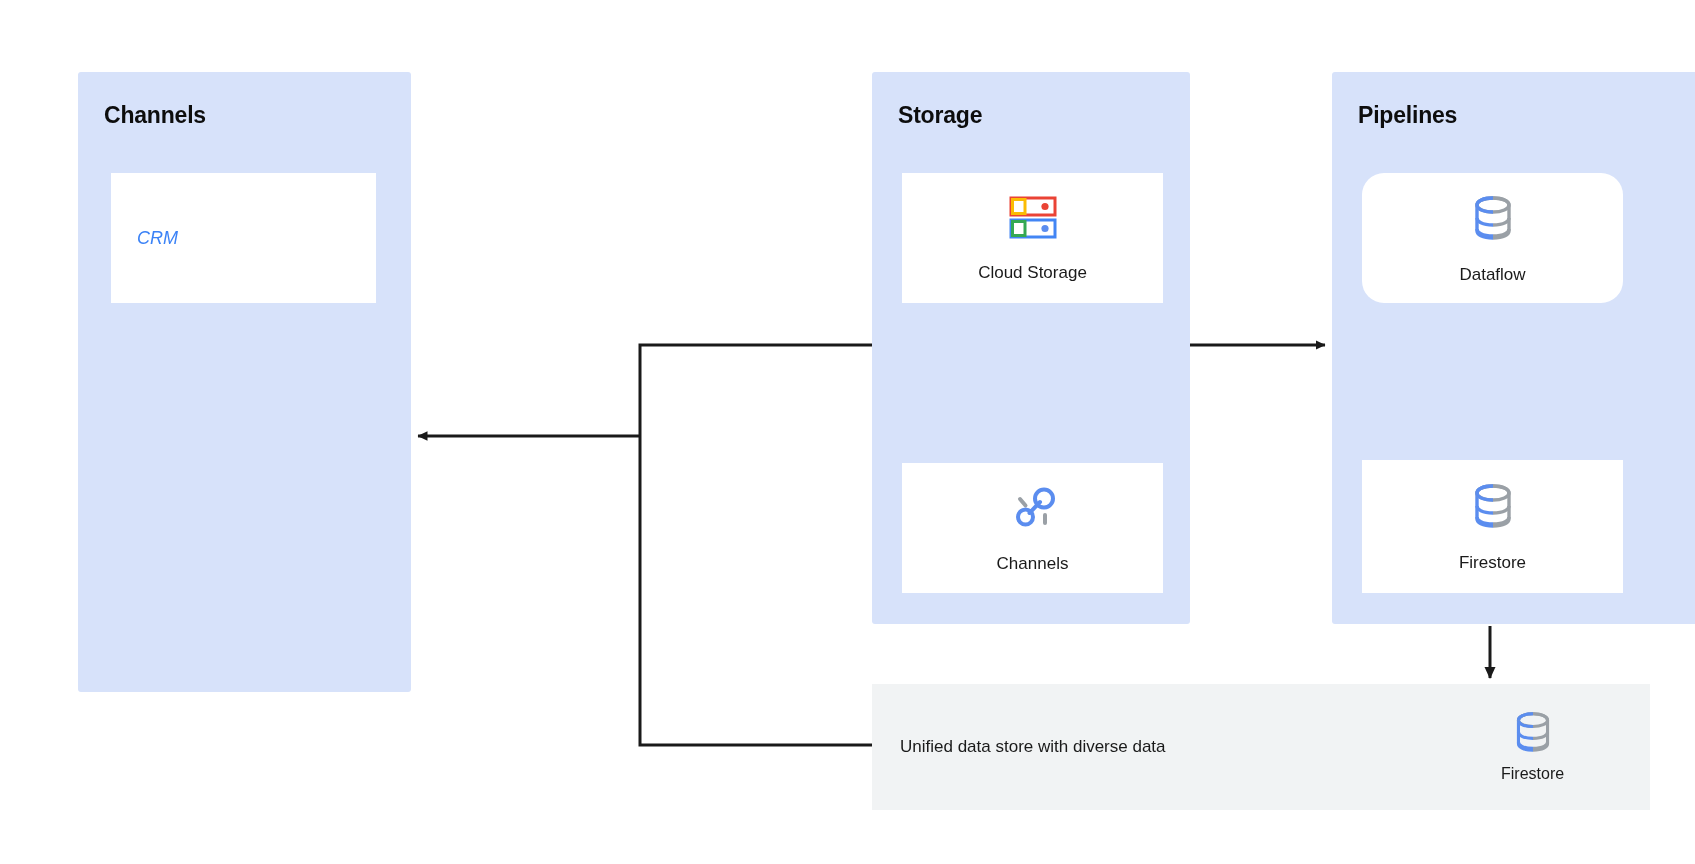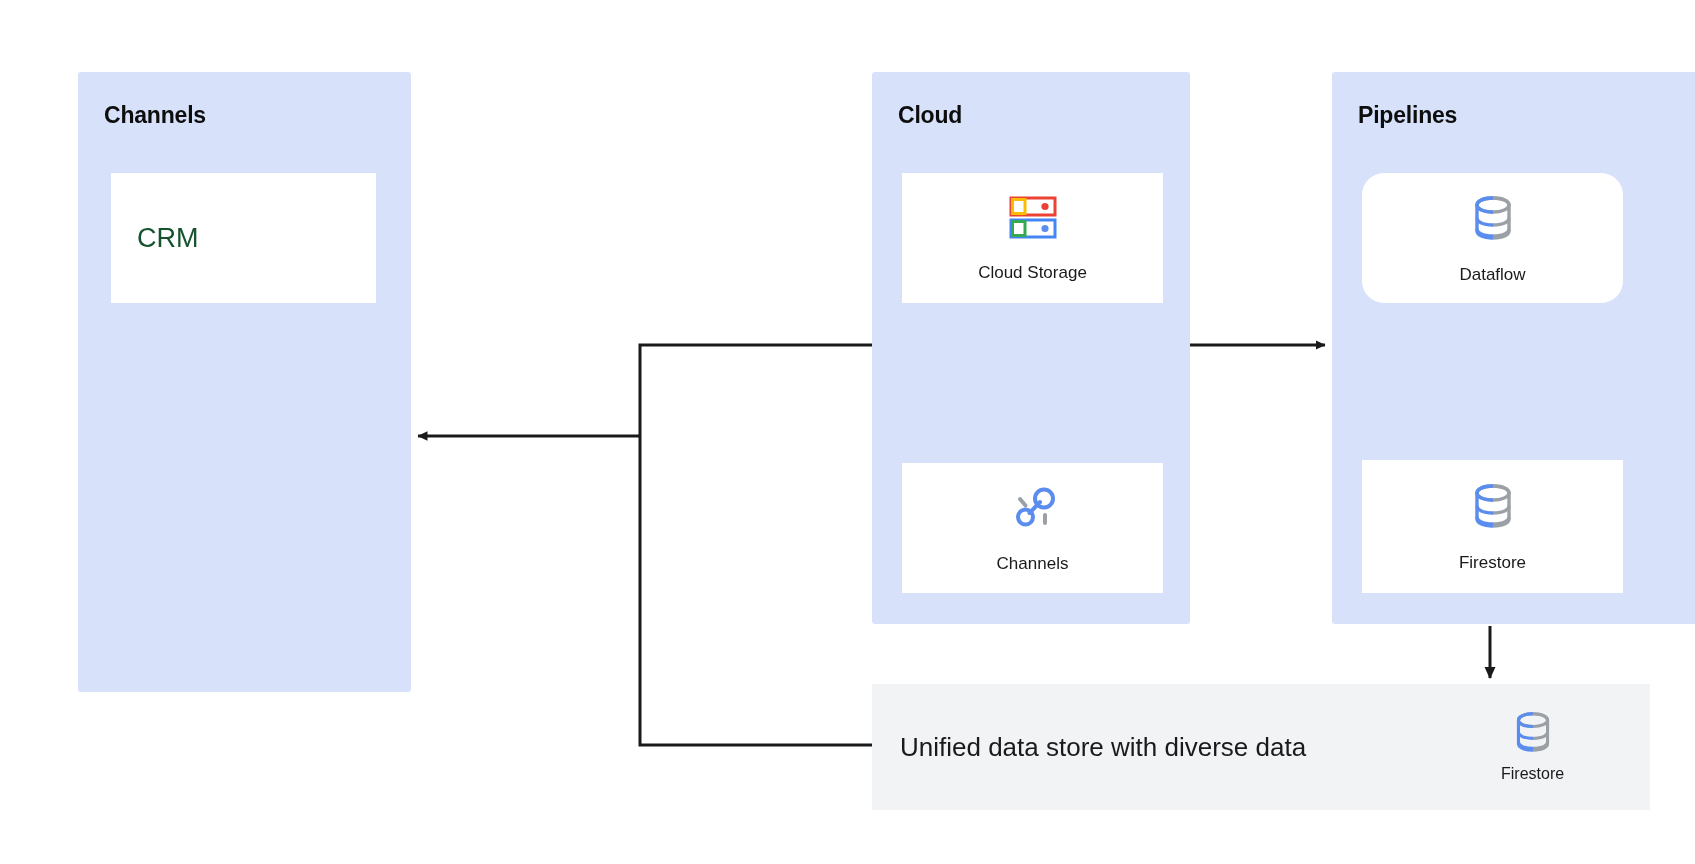--- a/index.html
+++ b/index.html
@@ -39,22 +39,23 @@
   .card {
     position: absolute;
     background: #ffffff;
     box-sizing: border-box;
   }
   .card-plain-label {
     position: absolute;
     left: 26px;
     top: 50%;
     transform: translateY(-50%);
-    font-size: 27px;
-    color: #14532d;
+    font-size: 18px;
+    color: #3b82f6;
+    font-style: italic;
   }
   .card-icon-wrap {
     position: absolute;
     left: 0;
     right: 0;
     top: 0;
     bottom: 0;
     display: flex;
     flex-direction: column;
     align-items: center;
@@ -71,21 +72,21 @@
   
   .store-panel {
     position: absolute;
     background: #f1f3f4;
   }
   .store-text {
     position: absolute;
     left: 28px;
     top: 50%;
     transform: translateY(-50%);
-    font-size: 26px;
+    font-size: 17px;
     color: #1a1a1a;
   }
   .store-icon-block {
     position: absolute;
     display: flex;
     flex-direction: column;
     align-items: center;
   }
   .store-icon-label {
     margin-top: 9px;
@@ -113,21 +114,21 @@
     <div class="group-title">Channels</div>
 
     <div class="card" style="left:33px; top:101px; width:265px; height:130px;">
       <div class="card-plain-label">CRM</div>
     </div>
 
 
   </div>
 
   <div class="group" style="left:872px; top:72px; width:318px; height:552px;">
-    <div class="group-title">Cloud</div>
+    <div class="group-title">Storage</div>
 
     <div class="card" style="left:30px; top:101px; width:261px; height:130px;">
       <div class="card-icon-wrap">
         <span>
           <svg class="icon" width="56" height="48" viewBox="0 0 56 48">
 
             <rect x="6" y="4" width="44" height="17" fill="#ffffff" stroke="#ea4335" stroke-width="3"></rect>
             <path d="M7.5 5.5 H20 V19.5 H7.5 Z" fill="none" stroke="#fbbc04" stroke-width="3"></path>
             <circle cx="40" cy="12.5" r="3.6" fill="#ea4335"></circle>
 

